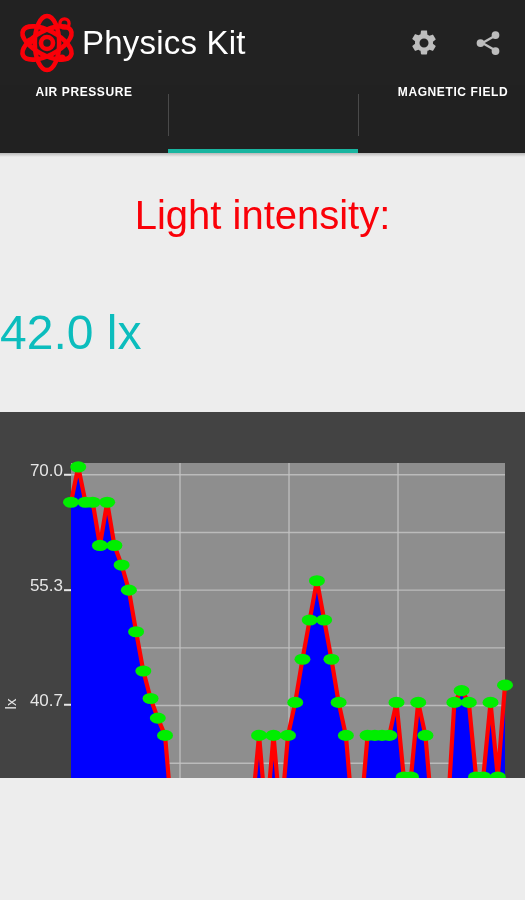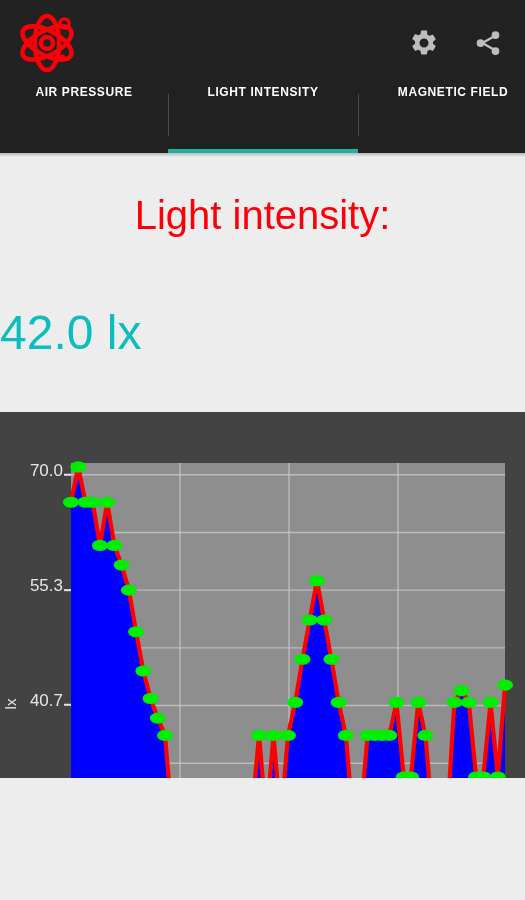--- a/index.html
+++ b/index.html
@@ -167,20 +167,21 @@
     <g fill="none" stroke="#fa0008" stroke-width="4.6">
       <ellipse cx="31" cy="31" rx="27" ry="12.2" transform="rotate(-28 31 31)"></ellipse>
       <ellipse cx="31" cy="31" rx="27" ry="12.2" transform="rotate(28 31 31)"></ellipse>
       <ellipse cx="31" cy="31" rx="27" ry="12.2" transform="rotate(90 31 31)"></ellipse>
     </g>
     <circle cx="31" cy="31" r="6" fill="none" stroke="#fa0008" stroke-width="4.6"></circle>
     <circle cx="48.5" cy="11.5" r="4.6" fill="none" stroke="#fa0008" stroke-width="3.4"></circle>
     <circle cx="14" cy="29" r="3.6" fill="#fa0008"></circle>
     <circle cx="46" cy="46" r="3.6" fill="#fa0008"></circle>
   </svg>
+  <div id="app-title">Physics Kit</div>
   <div id="app-bar-actions">
     <svg class="bar-icon" viewBox="0 0 24 24">
       <path fill="#bdbdbd" d="M19.14 12.94a7.07 7.07 0 0 0 .06-.94c0-.32-.02-.63-.06-.94l2.03-1.58a.49.49 0 0 0 .12-.61l-1.92-3.32a.49.49 0 0 0-.59-.22l-2.39.96a7.03 7.03 0 0 0-1.62-.94l-.36-2.54A.48.48 0 0 0 13.93 2h-3.86a.48.48 0 0 0-.48.41l-.36 2.54c-.59.24-1.13.56-1.62.94l-2.39-.96a.49.49 0 0 0-.59.22L2.71 8.47a.49.49 0 0 0 .12.61l2.03 1.58c-.04.31-.06.62-.06.94s.02.63.06.94l-2.03 1.58a.49.49 0 0 0-.12.61l1.92 3.32c.12.22.37.3.59.22l2.39-.96c.49.38 1.03.7 1.62.94l.36 2.54c.4.24.24.41.48.41h3.86c.24 0 .44-.17.48-.41l.36-2.54c.59-.24 1.13-.56 1.62-.94l2.39.96c.22.08.47 0 .59-.22l1.92-3.32a.49.49 0 0 0-.12-.61l-2.03-1.58zM12 15.6A3.6 3.6 0 1 1 12 8.4a3.6 3.6 0 0 1 0 7.2z"></path>
     </svg>
     <svg class="bar-icon" viewBox="0 0 24 24">
       <g stroke="#bdbdbd" stroke-width="1.9" fill="none">
         <line x1="7.5" y1="12" x2="17" y2="6.6"></line>
         <line x1="7.5" y1="12" x2="17" y2="17.4"></line>
       </g>
       <circle cx="18" cy="5.6" r="3.1" fill="#bdbdbd"></circle>
@@ -188,21 +189,20 @@
       <circle cx="18" cy="18.4" r="3.1" fill="#bdbdbd"></circle>
     </svg>
   </div>
 </div>
 
 <div id="tab-bar">
   <div class="tab" id="tab-0">
     <span>AIR PRESSURE</span>
   </div>
   <div class="tab" id="tab-1">
-    <span>LIGHT INTENSITY</span>
     <div class="tab-underline"></div>
   </div>
   <div class="tab" id="tab-2">
     <span>MAGNETIC FIELD</span>
   </div>
 </div>
 <div id="tab-bar-shadow"></div>
 
 <div id="readout">
   <div id="readout-label">Light intensity:</div>

